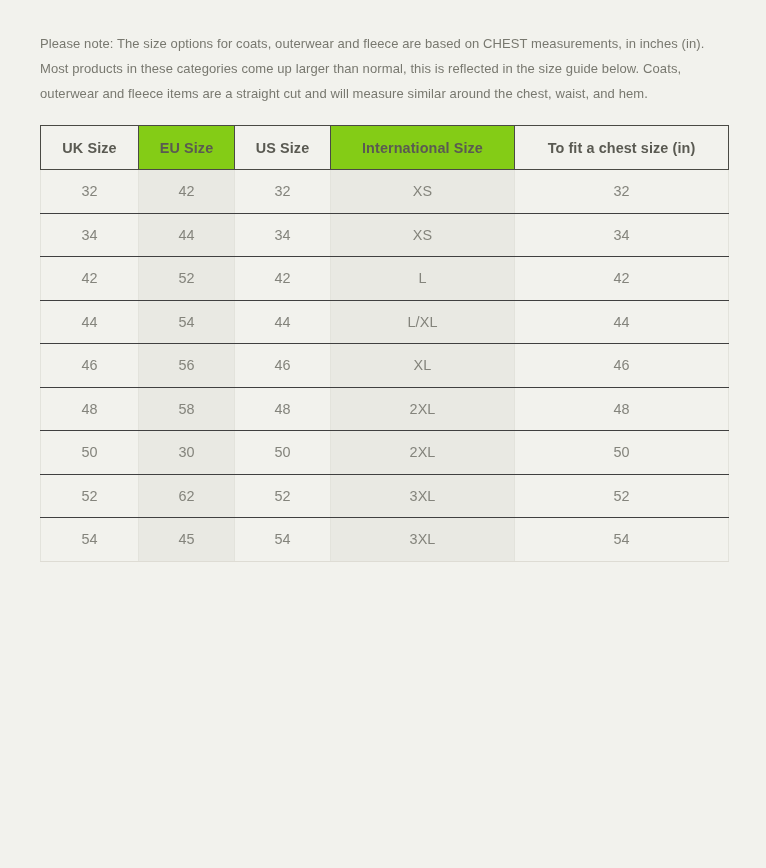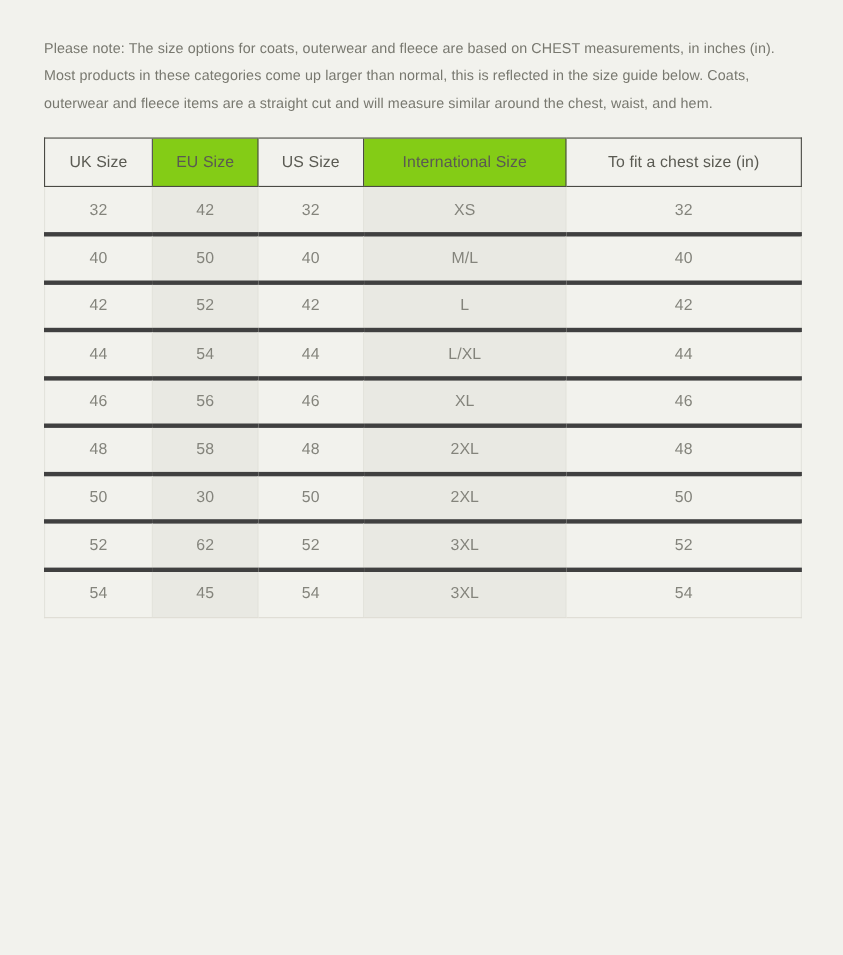--- a/index.html
+++ b/index.html
@@ -53,21 +53,21 @@
   table.size-table col.c2 { width: 96px;  }
   table.size-table col.c3 { width: 96px;  }
   table.size-table col.c4 { width: 184px; }
   table.size-table col.c5 { width: 214px; }
 
   
   table.size-table thead th {
     height: 44px;
     padding: 0 6px;
     font-size: 14.4px;
-    font-weight: 400;
+    font-weight: 700;
     color: #5a5a52;
     text-align: center;
     vertical-align: middle;
     background: #f2f2ed;
     border-top: 1.3px solid #4a4a44;
     border-bottom: 1.3px solid #4a4a44;
     border-left: 1.3px solid #4a4a44;
     letter-spacing: 0.1px;
     box-sizing: border-box;
   }
@@ -81,21 +81,21 @@
   
   table.size-table tbody td {
     height: 43.5px;
     padding: 0 6px;
     font-size: 14.4px;
     font-weight: 400;
     color: #84847c;
     text-align: center;
     vertical-align: middle;
     background: #f2f2ed;
-    border-bottom: 4px solid #404040;
+    border-bottom: 1px solid #404040;
     border-left: 1px solid #e3e3dc;
     letter-spacing: 0.1px;
     box-sizing: border-box;
   }
   table.size-table tbody td:last-child {
     border-right: 1px solid #e3e3dc;
   }
   table.size-table tbody td.shaded {
     background: #e9e9e3;
   }
@@ -130,25 +130,25 @@
       </thead>
       <tbody>
           <tr>
             <td>32</td>
             <td class="shaded">42</td>
             <td>32</td>
             <td class="shaded">XS</td>
             <td>32</td>
           </tr>
           <tr>
-            <td>40</td>
-            <td class="shaded">50</td>
-            <td>40</td>
-            <td class="shaded">M/L</td>
-            <td>40</td>
+            <td>34</td>
+            <td class="shaded">44</td>
+            <td>34</td>
+            <td class="shaded">XS</td>
+            <td>34</td>
           </tr>
           <tr>
             <td>42</td>
             <td class="shaded">52</td>
             <td>42</td>
             <td class="shaded">L</td>
             <td>42</td>
           </tr>
           <tr>
             <td>44</td>

